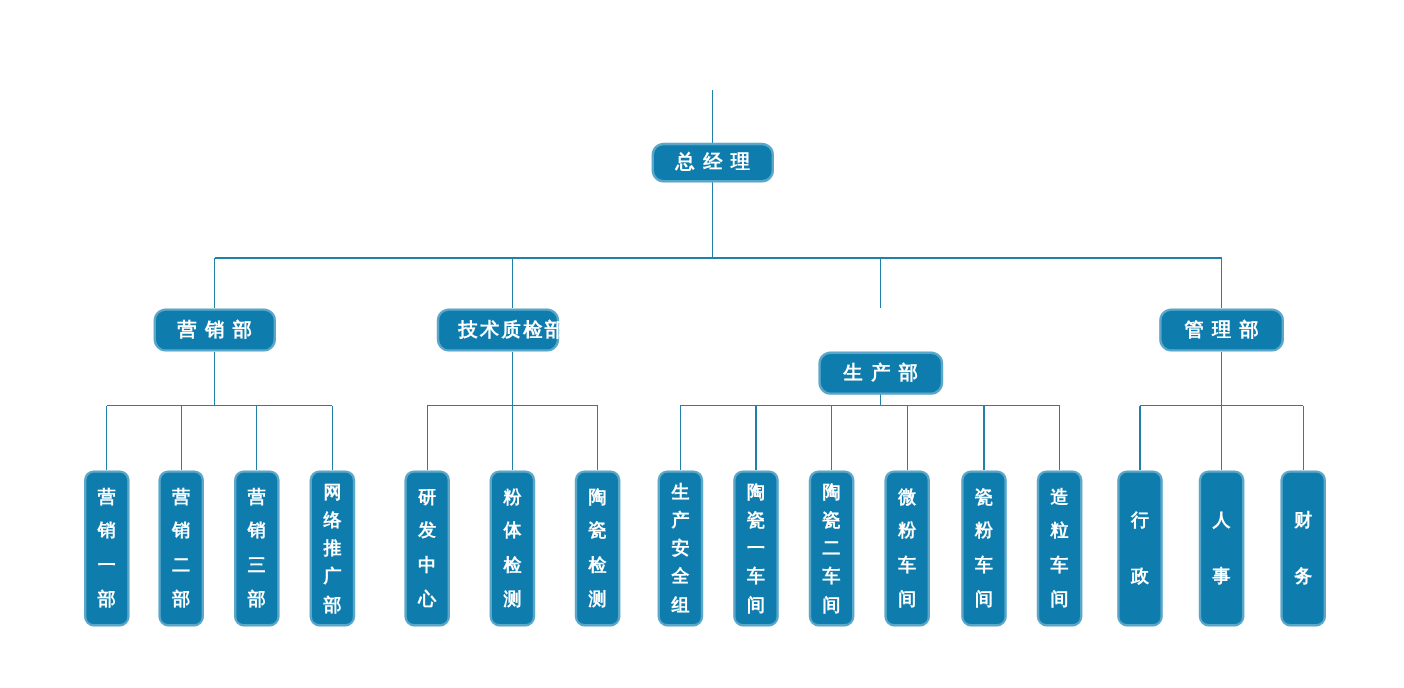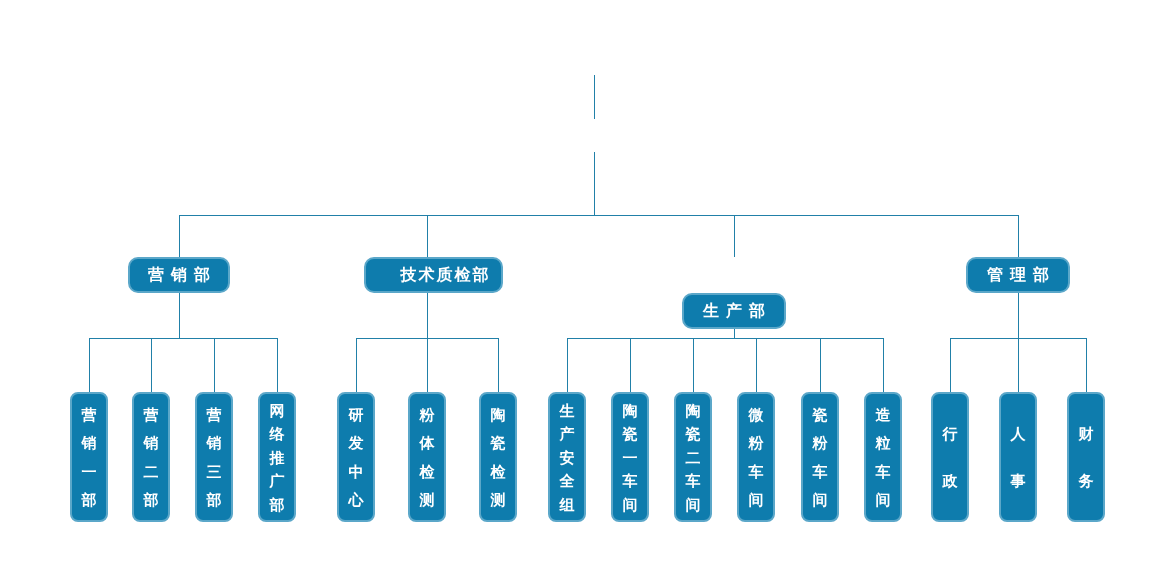--- a/index.html
+++ b/index.html
@@ -110,25 +110,28 @@
     <path d="M820 338 V392"></path>
     <path d="M883 338 V392"></path>
 
     <path d="M950 338 H1086"></path>
     <path d="M950 338 V392"></path>
     <path d="M1018 338 V392"></path>
     <path d="M1086 338 V392"></path>
   </svg>
 
 
+  <div class="node hbox" style="left:543px; top:119px; width:102px; height:33px;">
+    <span class="label">总经理</span>
+  </div>
 
   <div class="node hbox" style="left:128px; top:257px; width:102px; height:36px;text-align:center;">
     <span class="label">营销部</span>
   </div>
-  <div class="node hbox tight" style="left:364px; top:257px; width:139px; height:36px;padding-left:22px;">
+  <div class="node hbox tight" style="left:364px; top:257px; width:102px; height:36px;padding-left:22px;">
     <span class="label">技术质检部</span>
   </div>
   <div class="node hbox" style="left:682px; top:257px; width:104px; height:36px;margin-top:36px;">
     <span class="label">生产部</span>
   </div>
   <div class="node hbox" style="left:966px; top:257px; width:104px; height:36px;">
     <span class="label">管理部</span>
   </div>
 
   <div class="node vbox" style="left:70px; top:392px;">

